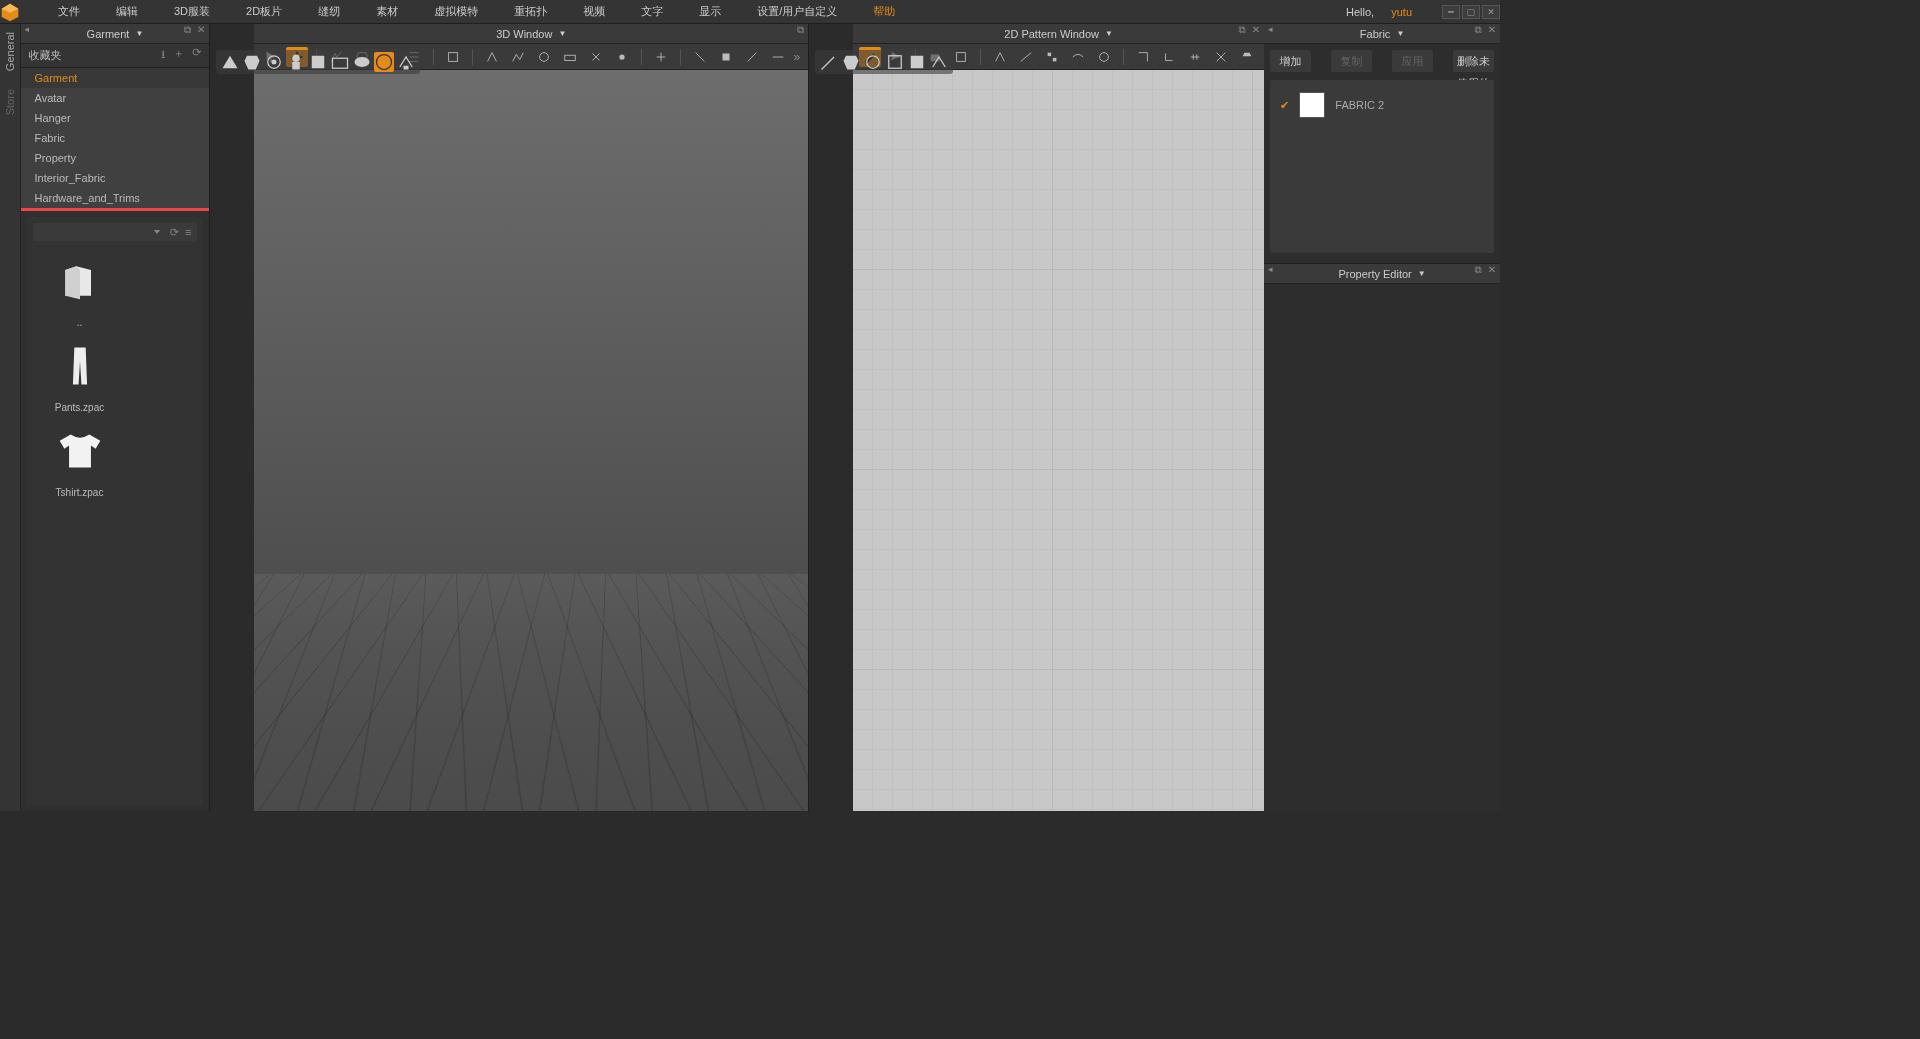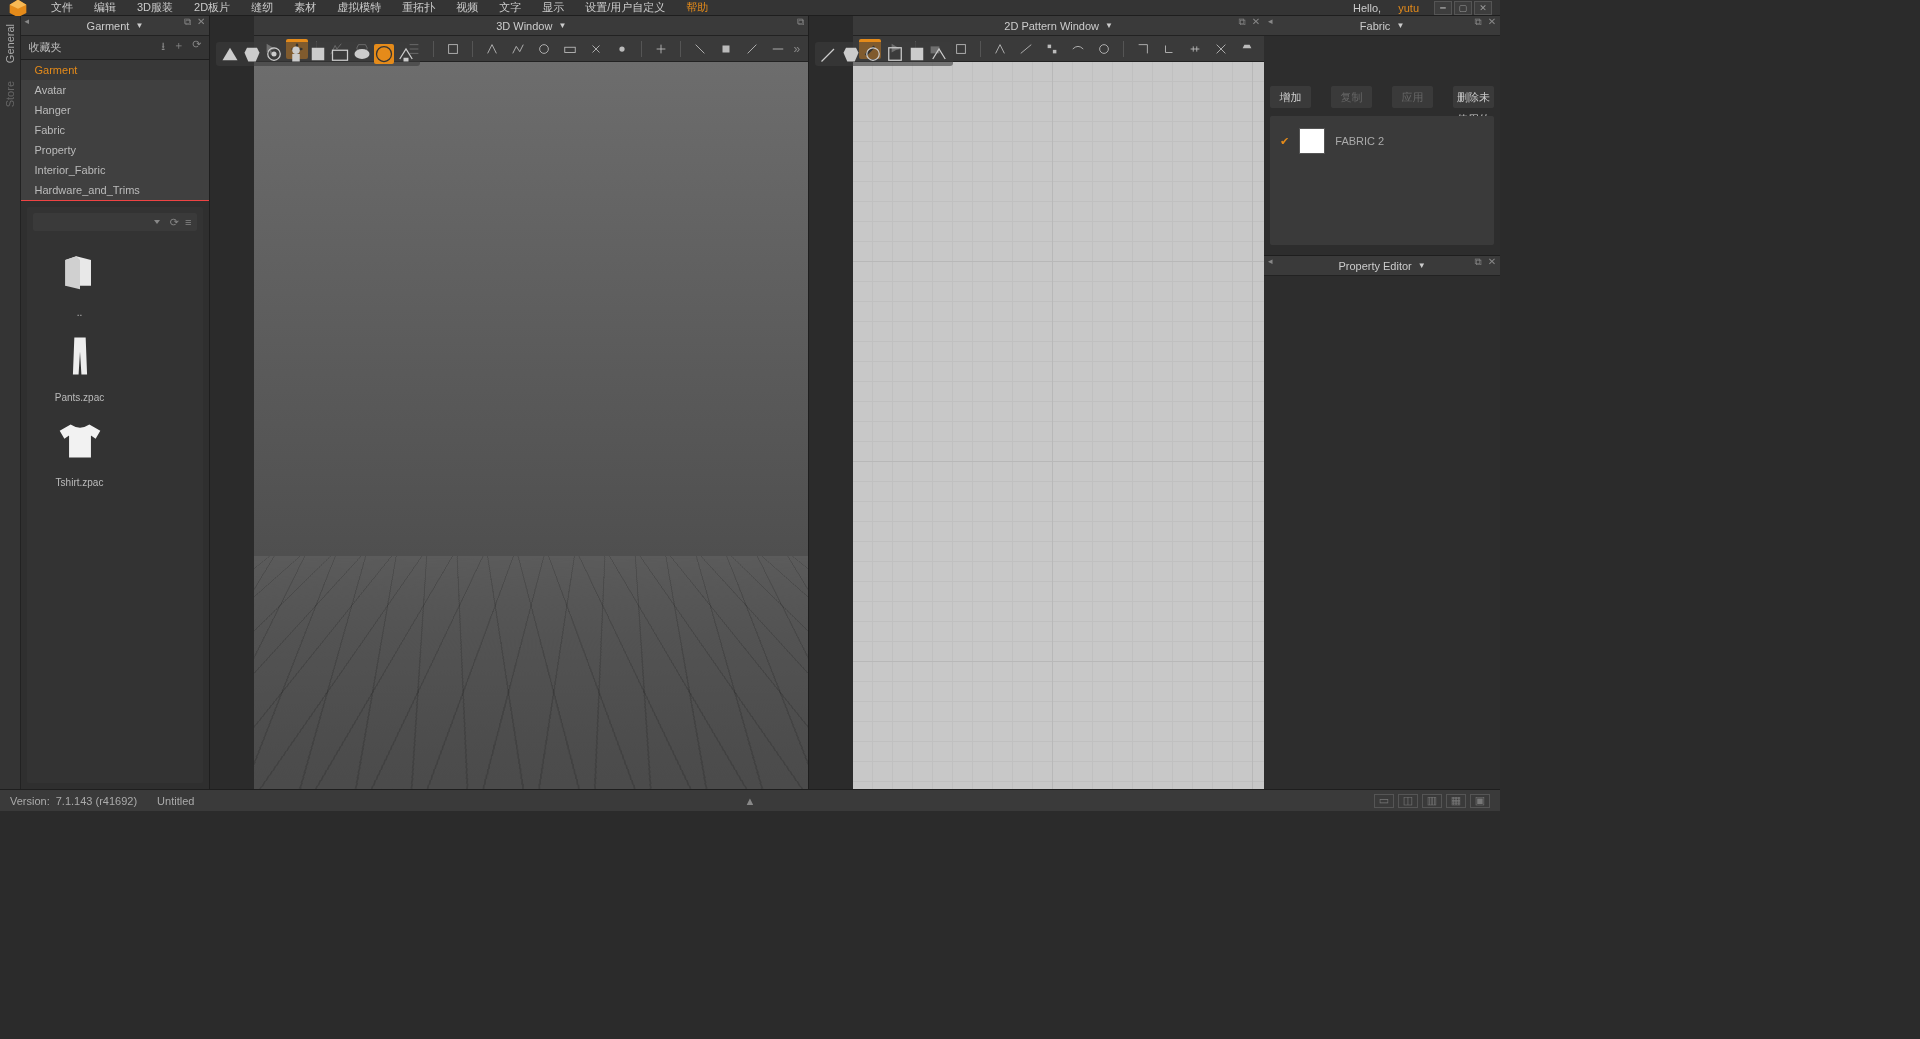--- a/index.html
+++ b/index.html
@@ -1,20 +1,20 @@
 <!DOCTYPE html>
 <html><head>
 <meta charset="utf-8">
 <style>
 * { margin: 0; padding: 0; box-sizing: border-box; font-family: "Microsoft YaHei", Arial, sans-serif; -webkit-font-smoothing: antialiased; }
 body { background: #2b2b2b; color: #aaa; font-size: 11px; overflow: hidden; width: 1500px; height: 811px; }
 .window { display: flex; flex-direction: column; height: 100%; }
 
 
-.menubar { height: 16px; background: #343434; border-bottom: 1px solid #1e1e1e; display: flex; align-items: center; padding: 0 8px; gap: 1px; }
+.menubar { height: 24px; background: #343434; border-bottom: 1px solid #1e1e1e; display: flex; align-items: center; padding: 0 0; gap: 16px; }
 .logo { width: 20px; height: 20px; margin-right: 12px; display:flex; align-items:center; justify-content:center;}
 .logo svg { width:20px; height:20px; }
 .menu-item { padding: 0 10px; color: #ccc; cursor: pointer; }
 .menu-item.help { color: #e58b1a; }
 .menubar-spacer { flex: 1; }
 .hello { color:#ccc; margin-right: 6px; }
 .hello .user { color:#e58b1a;margin-left:14px; }
 .win-btns { display:flex; gap:2px; margin-left:8px; }
 .win-btn { width:18px; height:14px; background:#3d3d3d; border:1px solid #555; display:flex; align-items:center; justify-content:center; color:#999; font-size:9px; cursor:pointer;}
 .side-tabs-col { width: 23px; background:#343434; border-right:1px solid #222; display:flex; flex-direction:column; align-items:center; padding-top:4px; gap:10px;}
@@ -74,21 +74,21 @@
     linear-gradient(#b8b8b8 1px, transparent 1px),
     linear-gradient(90deg,#b8b8b8 1px, transparent 1px),
     linear-gradient(#c0c0c0 1px, transparent 1px),
     linear-gradient(90deg,#c0c0c0 1px, transparent 1px);
   background-size: 200px 200px, 200px 200px, 20px 20px, 20px 20px;
   background-position: -1px -1px;
 }
 
 
 .fabric-body { flex:1; background:#2d2d2d; display:flex; flex-direction:column; padding:6px 6px 10px 6px; gap:8px; }
-.fabric-btns { display:flex; gap:20px;margin-top:44px; }
+.fabric-btns { display:flex; gap:20px; }
 .fbtn { flex:1; height:22px; background:#3a3a3a; color:#ccc; text-align:center; line-height:22px; border-radius:2px; font-size:11px; cursor:pointer;}
 .fbtn.disabled { color:#666; }
 .fabric-list { flex:1; background:#3a3a3a; border-radius:2px; padding:6px;}
 .fabric-row { display:flex; align-items:center; gap:10px; padding:6px 4px;}
 .fabric-row .chk { color:#e58b1a; }
 .swatch { width:26px; height:26px; background:#fff; border:1px solid #555;}
 .prop-body { flex:1; background:#2d2d2d; }
 
 
 .statusbar { height:22px; background:#3a3a3a; border-top:1px solid #1e1e1e; display:flex; align-items:center; padding:0 10px; color:#aaa; gap:6px; position:relative;}
@@ -102,21 +102,21 @@
 .col-headline .chevl { position:absolute; left:4px; color:#888; font-size:9px;}
 .col-headline .icons-r { position:absolute; right:4px; display:flex; gap:6px; color:#888;}
 .col-headline .icons-r span { cursor:pointer; font-size:10px;}
 
 
 .right-split { display:flex; flex-direction:column; height:100%; }
 .fabric-panel { height: 240px; display:flex; flex-direction:column; border-bottom:1px solid #1e1e1e;}
 .prop-panel { flex:1; display:flex; flex-direction:column; }
 
 
-.left-top { background:#2d2d2d; border-bottom:1px solid #ef4444; }
+.left-top { background:#2d2d2d; border-bottom:3px solid #ef4444; }
 .left-bottom { flex:1; display:flex; flex-direction:column; background:#333; margin:6px; border-radius:2px; overflow:hidden;}
 </style>
 </head>
 <body>
 
 <div class="window">
 
   <div class="menubar">
     <div class="logo">
       <svg viewBox="0 0 24 24">
@@ -559,28 +559,14 @@
               <span>✕</span>
             </div>
           </div>
           <div class="prop-body"></div>
         </div>
       </div>
     </div>
 
   </div>
 
-  <div class="statusbar">
-    <span>Version:</span>
-    <span>7.1.143 (r41692)</span>
-    <span style="width:8px;"></span>
-    <span>Untitled</span>
-    <span class="arrow-up">▲</span>
-    <div class="right-icons">
-      <div class="ricon">▭</div>
-      <div class="ricon">◫</div>
-      <div class="ricon">▥</div>
-      <div class="ricon">▦</div>
-      <div class="ricon">▣</div>
-    </div>
-  </div>
 
 </div>
 
 </body></html>

